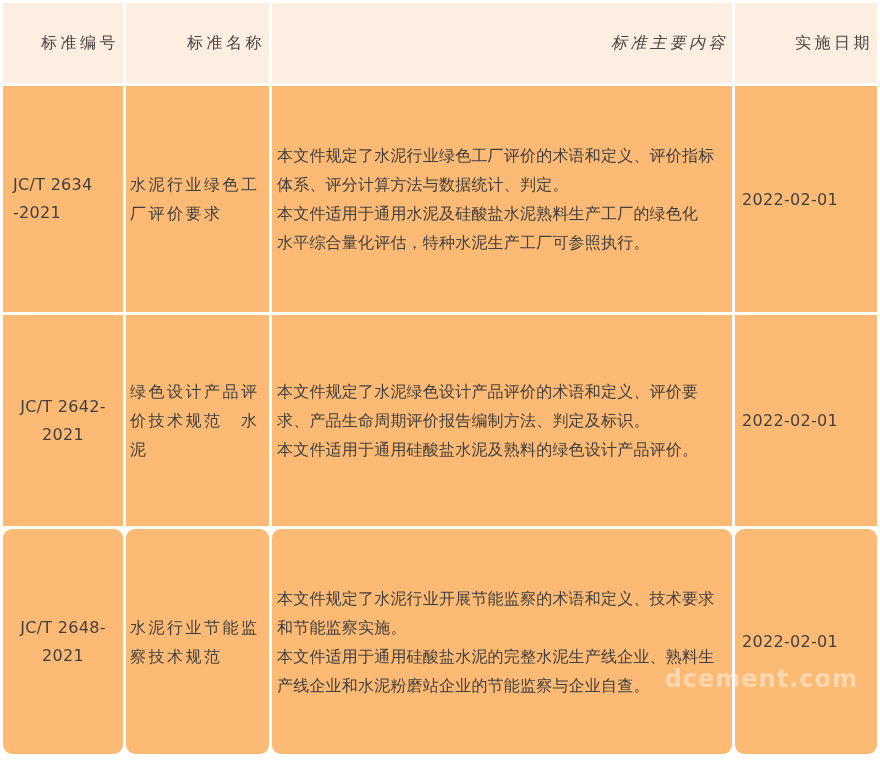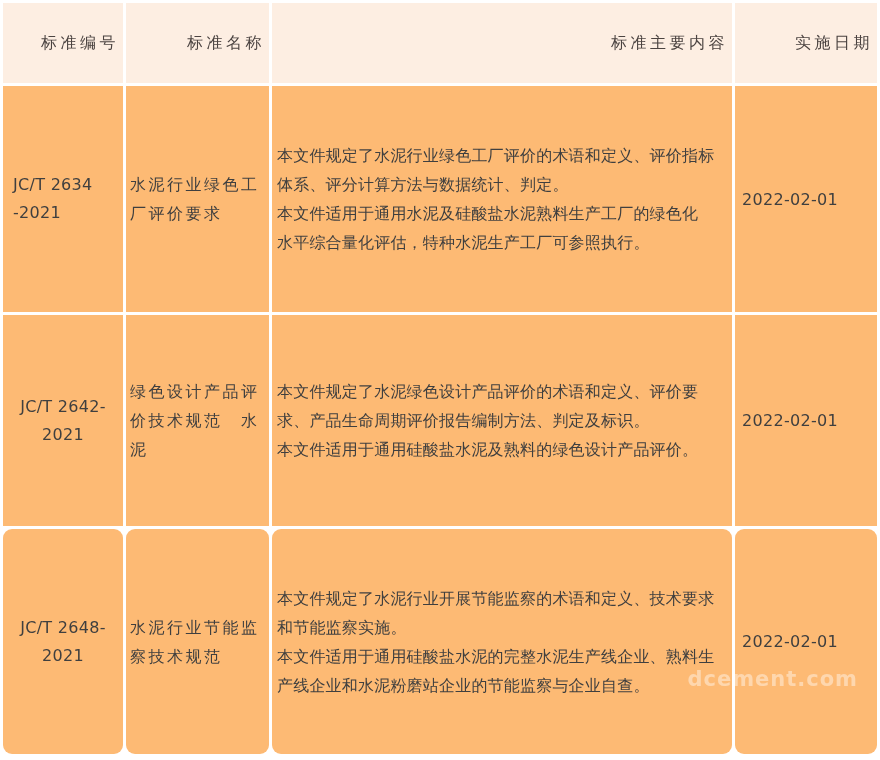--- a/index.html
+++ b/index.html
@@ -16,21 +16,21 @@
   th,td{
     background:#fdba74;color:#3f3f3f;font-size:16px;
     vertical-align:middle;overflow:hidden;
   }
   th{
     background:#fdeee2;color:#4b4341;font-weight:normal;
     text-align:right;height:80px;letter-spacing:3.5px;
     padding:0 4px 0 8px;
   }
   th.h2{padding-left:4px;}
-  th.h3{padding-left:5px;}
+  th.h3{padding-left:5px;font-style:italic;}
   th.h4{padding-left:7px;margin-left:31px;}
   tr.r1 td{height:224px;}
   tr.r2 td{height:209px;}
   tr.r3 td{height:223px;border-radius:9px;}
   td.code{
     text-align:center;white-space:pre-line;line-height:28px;
     padding:0 6px;letter-spacing:0.3px;
   }
   td.code.al{text-align:left;padding-left:10px;}
   td.name{
@@ -46,21 +46,21 @@
   }
   .watermark{
     position:absolute;top:662px;right:22px;text-align:center;
     pointer-events:none;font-weight:bold;z-index:5;
   }
   .wm1{
     font-size:38px;line-height:40px;letter-spacing:3px;
     color:rgba(255,255,255,0.5);
   }
   .wm2{
-    font-size:21px;line-height:34px;letter-spacing:1px;
+    font-size:24px;line-height:34px;letter-spacing:1px;
     color:rgba(255,255,255,0.42);
   }
 </style>
 </head>
 <body>
 
 <table class="std">
   <colgroup>
     <col class="c1">
       <col class="c2">

